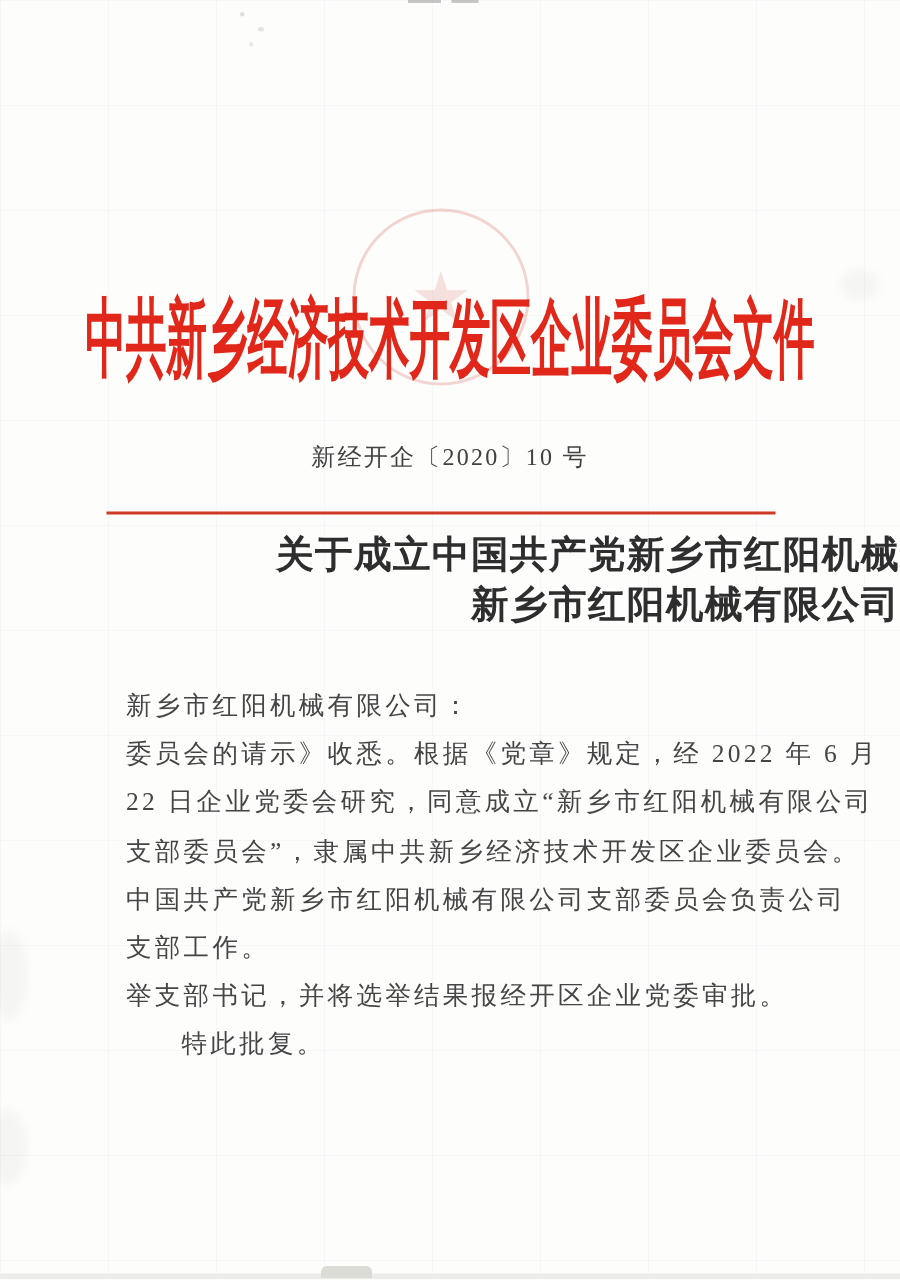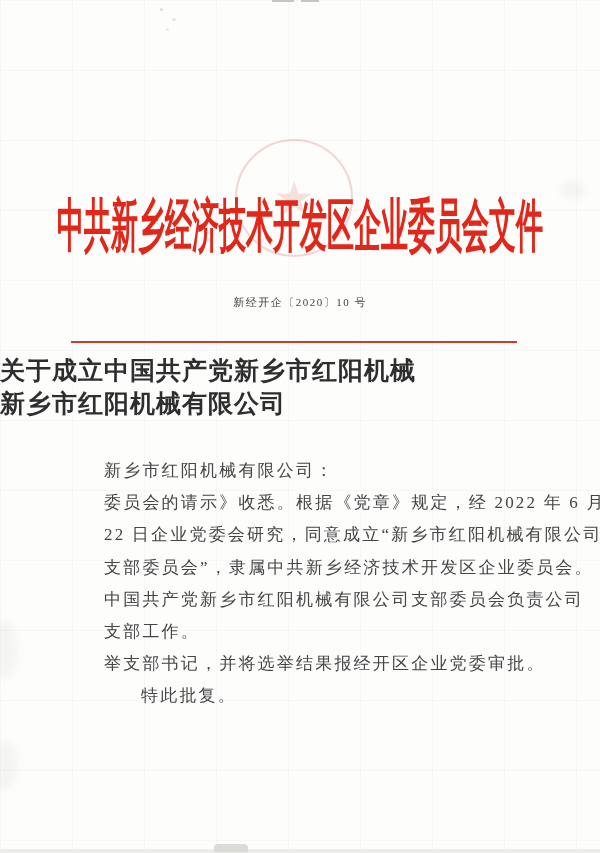--- a/index.html
+++ b/index.html
@@ -48,44 +48,44 @@
     letter-spacing:0px;
     color:#e1271a;
     transform:scaleY(2.12);
     transform-origin:center;
     white-space:nowrap;
   }
 
   .doc-number{
     position:absolute;left:0;top:295px;width:600px;
     text-align:center;
-    font-size:11px;letter-spacing:1.5px;color:#424242;
+    font-size:16px;letter-spacing:1.5px;color:#424242;
   }
 
   .red-line{
     position:absolute;left:71px;top:341px;width:446px;height:2px;
     background:#cf3b26;
   }
 
   .doc-title{
     position:absolute;left:0;top:354px;width:600px;
-    text-align:left;
+    text-align:right;
     font-family:"Liberation Sans","DejaVu Sans",sans-serif;
     font-weight:bold;
     font-size:25px;line-height:33px;letter-spacing:1px;
     color:#2e2e2e;
   }
 
   .body-text{
     position:absolute;left:84px;top:455px;width:436px;
     font-size:17px;line-height:32.2px;letter-spacing:2.2px;
     color:#454545;
     z-index:2;
   }
-  .body-text .line{white-space:nowrap;margin-left:20px;}
+  .body-text .line{white-space:nowrap;}
   .body-text .indent{padding-left:37px;}
 
   
   .speck{position:absolute;background:#9a9a9a;opacity:.55;}
   .speck.s1{left:272px;top:0;width:22px;height:2px;}
   .speck.s2{left:301px;top:0;width:18px;height:2px;}
   .speck.s3{left:160px;top:8px;width:3px;height:3px;border-radius:50%;opacity:.3;}
   .speck.s4{left:172px;top:18px;width:4px;height:3px;border-radius:50%;opacity:.25;}
   .speck.s5{left:166px;top:28px;width:3px;height:3px;border-radius:50%;opacity:.2;}
   .smudge{position:absolute;background:rgba(150,150,150,0.08);filter:blur(3px);border-radius:50%;}

